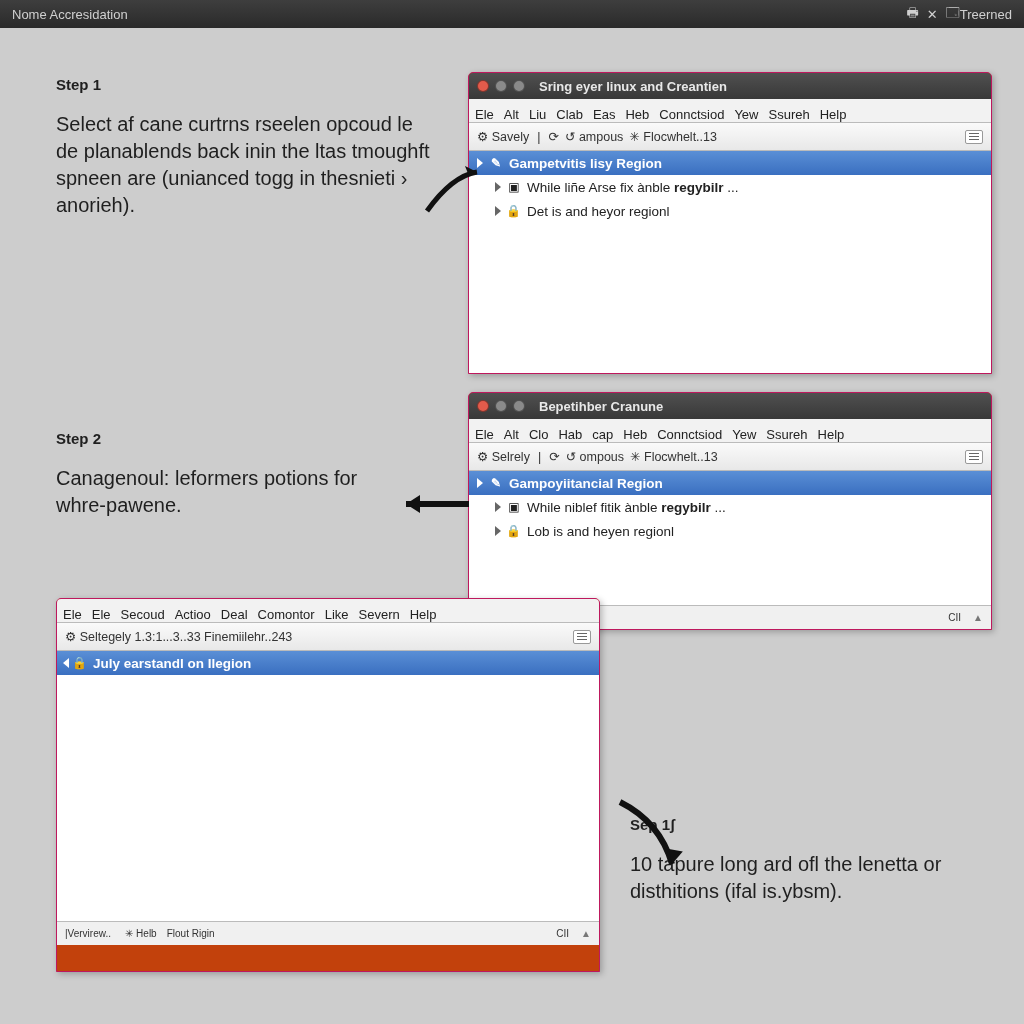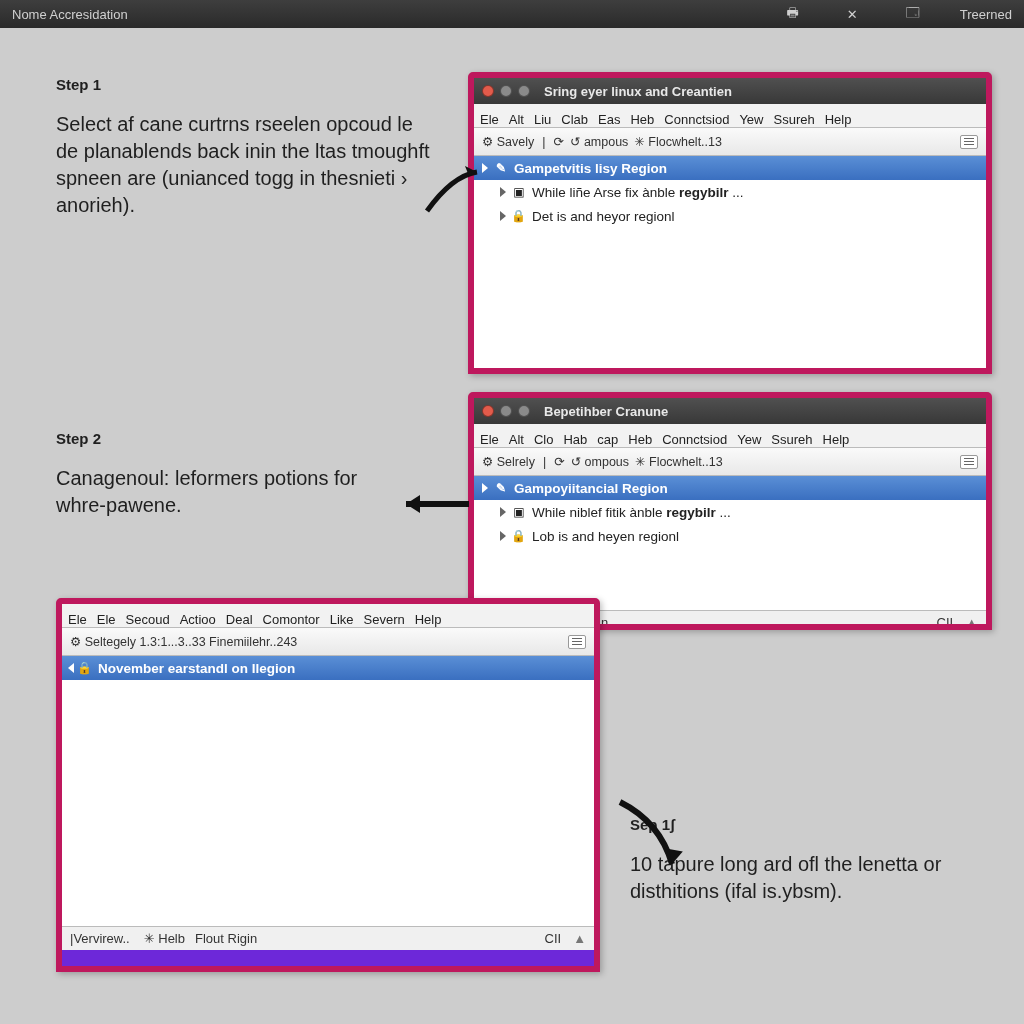--- a/index.html
+++ b/index.html
@@ -1,49 +1,49 @@
 <!DOCTYPE html>
 <html><head>
 <meta charset="utf-8">
 <style>
 * { margin:0; padding:0; box-sizing:border-box; }
 body { width:1024px; height:1024px; background:#cdcdcd; font-family:"Segoe UI",Arial,sans-serif; overflow:hidden; position:relative; }
 
 
-.topbar { position:absolute; top:0; left:0; right:0; height:28px; background:linear-gradient(#3e3e3e,#2a2a2a); color:#d0d0d0; display:flex; align-items:center; padding:0 12px; font-size:13px;gap:40px; }
+.topbar { position:absolute; top:0; left:0; right:0; height:28px; background:linear-gradient(#3e3e3e,#2a2a2a); color:#d0d0d0; display:flex; align-items:center; padding:0 12px; font-size:13px; }
 .topbar .spacer{flex:1}
 .topbar .ico{margin-left:8px; font-size:13px;}
 
 
 .step { position:absolute; }
 .step h3{ font-size:15px; font-weight:700; color:#1f1f1f; margin-bottom:18px; }
 .step p { font-size:20px; line-height:1.35; color:#1f1f1f; max-width:380px; }
 
 
-.win { position:absolute; background:#6d28d9; border:6px solid #be185d; border-radius:5px 5px 0 0; box-shadow:2px 2px 6px rgba(0,0,0,0.25); overflow:hidden; }
+.win { position:absolute; background:#c2410c; border:1px solid #be185d; border-radius:5px 5px 0 0; box-shadow:2px 2px 6px rgba(0,0,0,0.25); overflow:hidden; }
 .titlebar{ height:26px; background:linear-gradient(#505050,#383838); display:flex; align-items:center; padding:0 8px; color:#e8e8e8; font-size:13px; font-weight:600; }
 .tbtn{ width:12px; height:12px; border-radius:50%; margin-right:6px; border:1px solid rgba(0,0,0,0.4); }
 .tred{background:#e25b4b}.tgray{background:#8a8a8a}
 .menubar{ height:24px; background:#f2f2f2; border-bottom:1px solid #bbb; display:flex; align-items:center; padding:0 6px; font-size:13px; color:#222; }
 .menubar span{ margin-right:10px;margin-top:7px; }
 .toolbar{ height:28px; background:linear-gradient(#fafafa,#e8e8e8); border-bottom:1px solid #bbb; display:flex; align-items:center; padding:0 8px; font-size:12.5px; color:#333; }
 .toolbar .tsp{flex:1}
 .toolbar .hamb{ width:18px; height:14px; border:1px solid #999; border-radius:2px; display:flex; flex-direction:column; justify-content:space-evenly; align-items:center; background:#fff;}
 .toolbar .hamb i{display:block;width:10px;height:1px;background:#666}
 .content{ background:#fff; font-size:13.5px; }
 .row{ display:flex; align-items:center; height:24px; padding:0 8px; }
 .row.sel{ background:linear-gradient(#5a8fd6,#3a6fc0); color:#fff; font-weight:600; }
 .row .tri{ width:0;height:0;border-top:5px solid transparent;border-bottom:5px solid transparent;border-left:6px solid #444; margin-right:6px;}
 .row.sel .tri{border-left-color:#fff}
 .row .tri.left{border-left:none;border-right:6px solid #fff; margin-right:4px; margin-left:-2px;}
 .row .ic{ width:14px;height:14px; margin-right:6px; display:inline-flex;align-items:center;justify-content:center; font-size:12px;}
 .row.sub{ padding-left:26px; color:#222;}
 .row.sub .tri{border-left-color:#666}
 .row.sub b{font-weight:700}
-.statusbar{ height:24px; background:#f0f0f0;border-top:1px solid #bbb; display:flex;align-items:center;padding:0 8px; font-size:13px; color:#333;}
+.statusbar{ height:24px; background:#f0f0f0;border-top:1px solid #bbb; display:flex;align-items:center;padding:0 8px; font-size:10px; color:#333;}
 .statusbar .tsp{flex:1}
 
 
 .arrow{position:absolute; pointer-events:none;}
 .arrow svg{overflow:visible}
 </style>
 </head>
 <body>
 
 <div class="topbar">
@@ -211,21 +211,21 @@
     <span class="hamb">
         <i></i>
         <i></i>
         <i></i>
       </span>
   </div>
   <div class="content" style="height:270px">
     <div class="row sel">
       <span class="tri left"></span>
       <span class="ic">🔒</span>
-      <span>November earstandl on Ilegion</span>
+      <span>July earstandl on Ilegion</span>
     </div>
   </div>
   <div class="statusbar">
     <span>|Vervirew..</span>
     <span style="margin-left:14px">✳ Helb</span>
     <span style="margin-left:10px">Flout Rigin</span>
     <span class="tsp"></span>
     <span>CII</span>
     <span style="margin-left:12px;color:#777">▲</span>
   </div>

